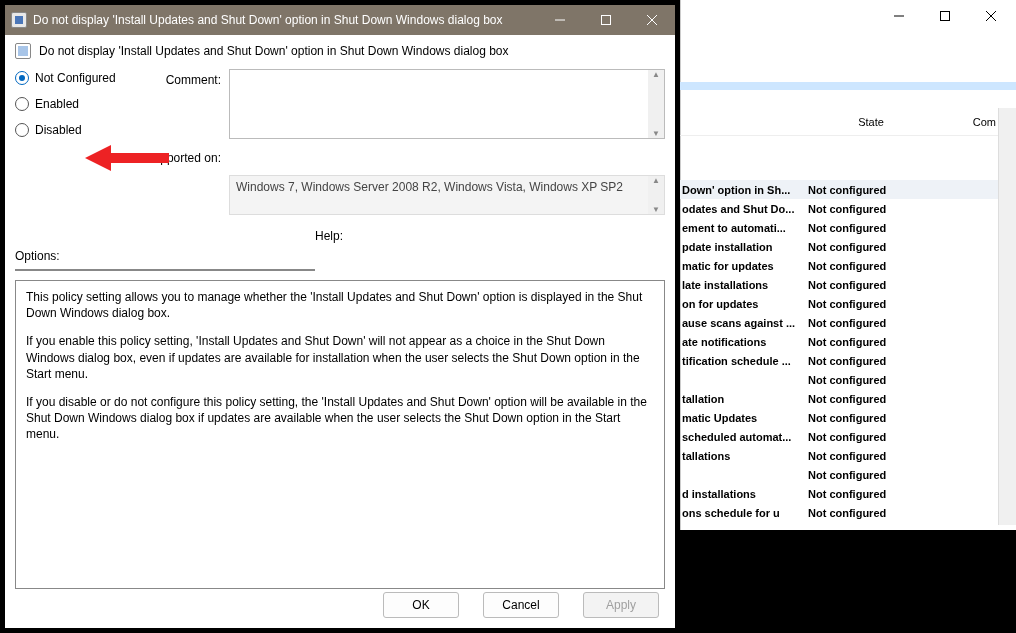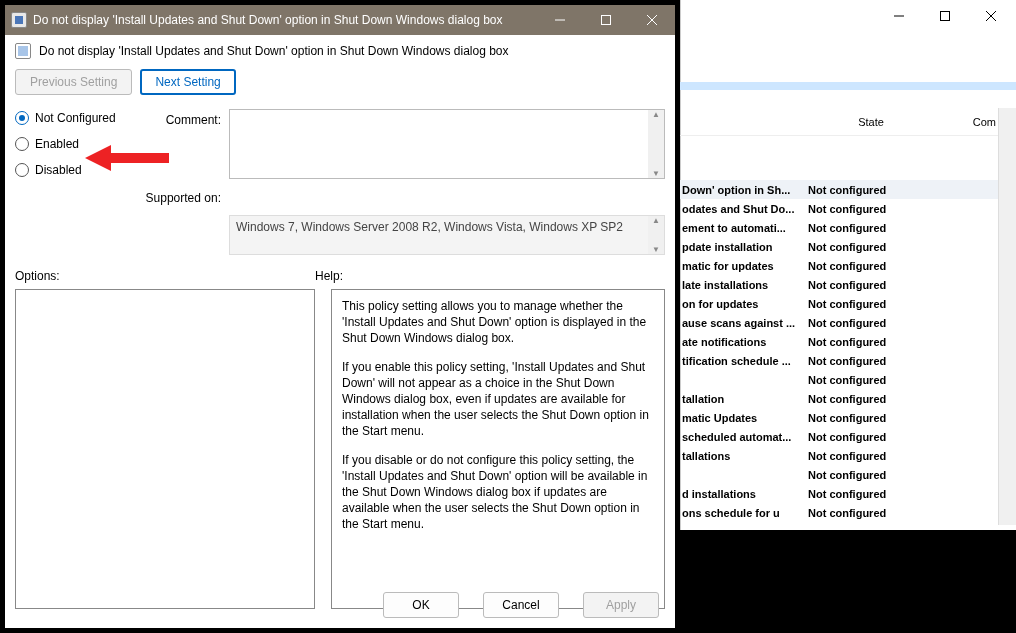--- a/index.html
+++ b/index.html
@@ -71,24 +71,24 @@
 
   .fields { flex:1; display:flex; flex-direction:column; gap:8px;}
   .field-row { display:flex; align-items:flex-start; gap:8px; }
   .field-label { width:80px; text-align:right; padding-top:4px;}
   .comment-box { flex:1; height:70px; border:1px solid #bbb; background:#fff; position:relative;}
   .supported-box { flex:1; height:40px; background:#f4f4f4; border:1px solid #ddd; padding:4px 6px; font-size:12px; color:#444; position:relative;margin-top:28px;}
   .mini-scroll { position:absolute; right:0; top:0; bottom:0; width:16px; background:#f0f0f0; display:flex; flex-direction:column; justify-content:space-between; align-items:center;}
   .mini-scroll span { font-size:8px; color:#888;}
 
   .labels-row { display:flex; margin-top:14px; }
-  .labels-row .lab-options { width:300px; }
+  .labels-row .lab-options { width:300px;margin-top:20px; }
   .labels-row .lab-help { }
 
-  .panes { display:flex; margin-top:6px; gap:16px; height:320px;}
+  .panes { display:flex; margin-top:6px; gap:9px; height:320px;flex-direction:column;}
   .options-pane { width:300px; border:1px solid #888; background:#fff;}
   .help-pane { flex:1; border:1px solid #888; background:#fff; padding:8px 10px; font-size:12px; line-height:1.35; overflow:auto;}
   .help-pane p { margin-bottom:12px; }
 
   .footer { position:absolute; right:16px; bottom:10px; display:flex; gap:24px;}
   .footer .btn { width:76px; text-align:center;}
 
   .arrow-annot {
     position:absolute; left:80px; top:138px; pointer-events:none;
   }
@@ -244,24 +244,20 @@
         </div>
     </div>
   </div>
 
   <div class="dlg-body">
     <div class="policy-header">
       <div class="policy-icon"></div>
       <div class="policy-title">Do not display 'Install Updates and Shut Down' option in Shut Down Windows dialog box</div>
     </div>
 
-    <div class="nav-row">
-      <button class="btn disabled">Previous Setting</button>
-      <button class="btn primary">Next Setting</button>
-    </div>
 
     <div class="config-area">
       <div class="radios">
         <div class="radio">
           <div class="r-outer cur"></div>
           <div class="radio-label">Not Configured</div>
         </div>
         <div class="radio">
           <div class="r-outer"></div>
           <div class="radio-label">Enabled</div>

